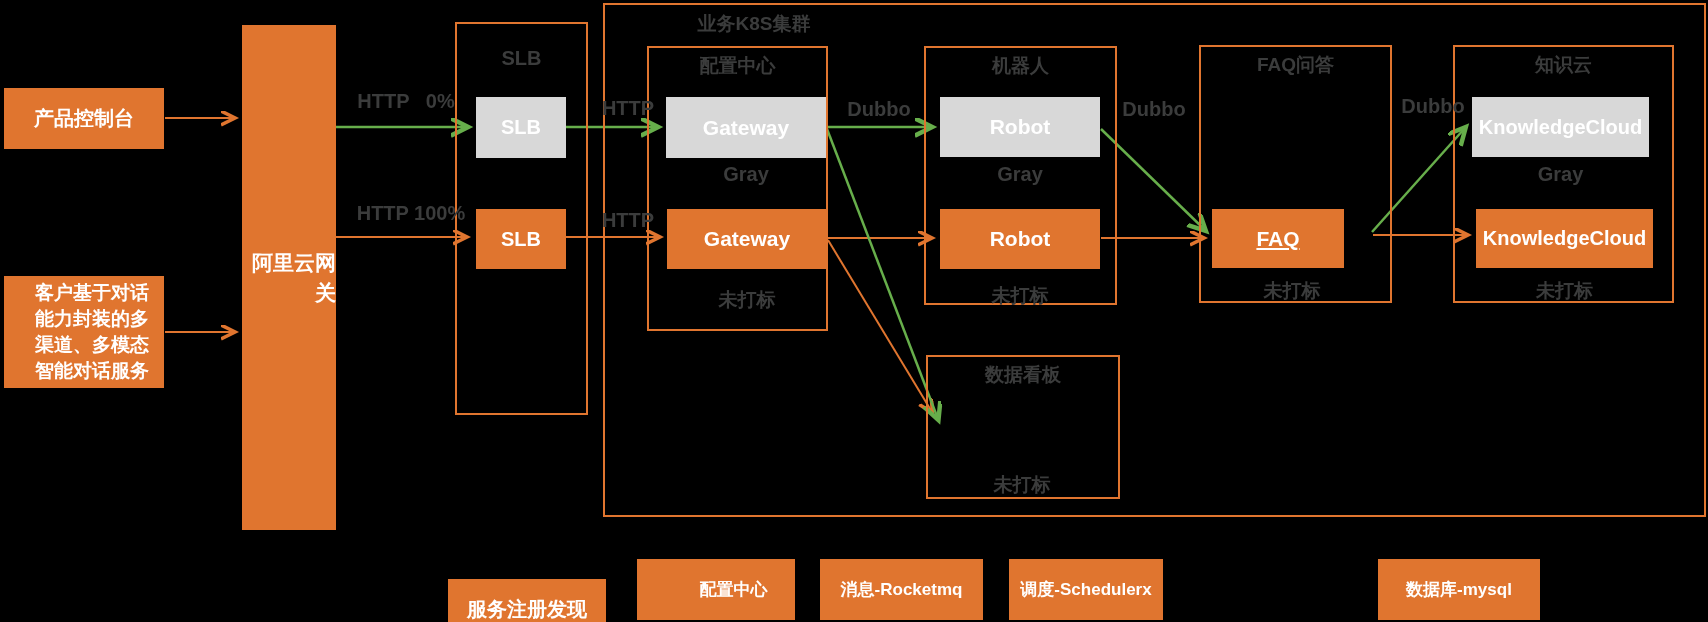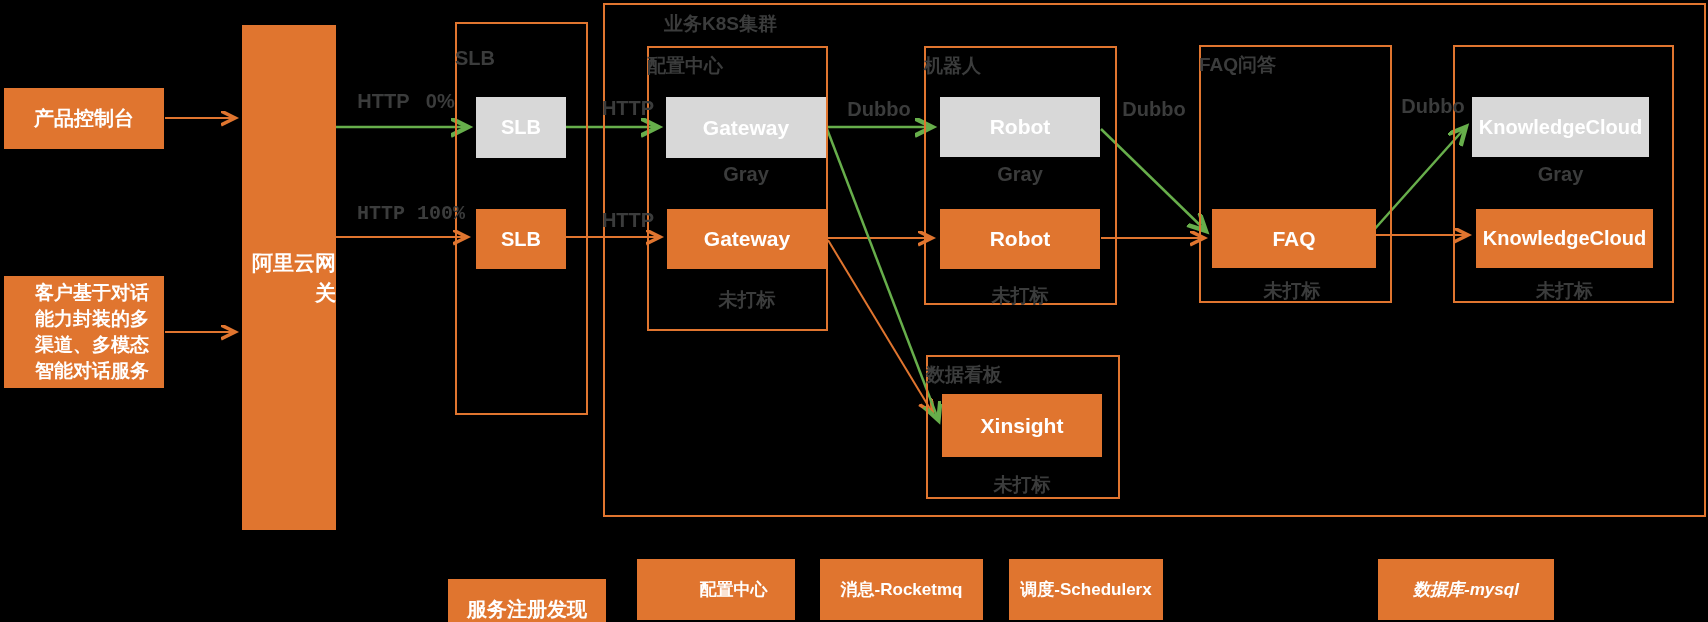--- a/index.html
+++ b/index.html
@@ -18,21 +18,21 @@
     font-weight:700;box-sizing:border-box;
   }
   .outline{
     position:absolute;border:2px solid #E0752F;background:transparent;box-sizing:border-box;
   }
   .glabel{
     position:absolute;color:#3B3C3C;text-align:center;white-space:pre;
     font-weight:600;
   }
   .gtitle{
-    position:absolute;color:#3B3C3C;text-align:left;white-space:pre;font-weight:600;
+    position:absolute;color:#3B3C3C;text-align:center;white-space:pre;font-weight:600;
   }
   .cn{font-weight:600;}
   svg.edges{position:absolute;left:0;top:0;pointer-events:none;}
   .pre{white-space:pre-line;}
 </style>
 </head>
 <body>
 
 <div id="canvas">
 
@@ -85,41 +85,41 @@
 
   <div class="outline" style="left:924px;top:46px;width:193px;height:259px;"></div>
   <div class="gtitle" style="left:924px;top:53px;width:193px;font-size:19px;">机器人</div>
   <div class="gbox" style="left:940px;top:97px;width:160px;height:60px;font-size:21px;">Robot</div>
   <div class="glabel" style="left:940px;top:163px;width:160px;font-size:20px;">Gray</div>
   <div class="obox" style="left:940px;top:209px;width:160px;height:60px;font-size:21px;font-weight:700;">Robot</div>
   <div class="glabel" style="left:940px;top:283px;width:160px;font-size:19px;">未打标</div>
 
   <div class="outline" style="left:1199px;top:45px;width:193px;height:258px;"></div>
   <div class="gtitle" style="left:1199px;top:52px;width:193px;font-size:19px;">FAQ问答</div>
-  <div class="obox" style="left:1212px;top:209px;width:164px;height:59px;font-size:21px;font-weight:700;">FAQ</div>
+  <div class="obox" style="left:1212px;top:209px;width:132px;height:59px;font-size:21px;font-weight:700;text-decoration:underline;">FAQ</div>
   <div class="glabel" style="left:1212px;top:278px;width:160px;font-size:19px;">未打标</div>
 
   <div class="outline" style="left:1453px;top:45px;width:221px;height:258px;"></div>
+  <div class="gtitle" style="left:1453px;top:52px;width:221px;font-size:19px;">知识云</div>
   <div class="gbox" style="left:1472px;top:97px;width:177px;height:60px;font-size:20px;">KnowledgeCloud</div>
   <div class="glabel" style="left:1472px;top:163px;width:177px;font-size:20px;">Gray</div>
   <div class="obox" style="left:1476px;top:209px;width:177px;height:59px;font-size:20px;font-weight:700;">KnowledgeCloud</div>
   <div class="glabel" style="left:1476px;top:278px;width:177px;font-size:19px;">未打标</div>
 
   <div class="outline" style="left:926px;top:355px;width:194px;height:144px;"></div>
   <div class="gtitle" style="left:926px;top:362px;width:194px;font-size:19px;">数据看板</div>
-  <div class="obox" style="left:942px;top:394px;width:160px;height:63px;font-size:21px;font-weight:700;">Xinsight</div>
   <div class="glabel" style="left:942px;top:472px;width:160px;font-size:19px;">未打标</div>
 
   <div class="glabel" style="left:346px;top:90px;width:120px;font-size:20px;">HTTP   0%</div>
-  <div class="glabel" style="left:346px;top:202px;width:130px;font-size:20px;font-family:Liberation Mono, monospace;">HTTP 100%</div>
+  <div class="glabel" style="left:346px;top:202px;width:130px;font-size:20px;">HTTP 100%</div>
   <div class="glabel" style="left:588px;top:97px;width:80px;font-size:20px;">HTTP</div>
   <div class="glabel" style="left:588px;top:209px;width:80px;font-size:20px;">HTTP</div>
   <div class="glabel" style="left:839px;top:98px;width:80px;font-size:20px;">Dubbo</div>
   <div class="glabel" style="left:1114px;top:98px;width:80px;font-size:20px;">Dubbo</div>
   <div class="glabel" style="left:1393px;top:95px;width:80px;font-size:20px;">Dubbo</div>
 
   <div class="obox cn pre" style="left:448px;top:559px;width:158px;height:61px;font-size:20px;margin-top:20px;">服务注册发现</div>
   <div class="obox cn pre" style="left:637px;top:559px;width:158px;height:61px;font-size:17px;padding-left:35px;">配置中心</div>
   <div class="obox cn pre" style="left:820px;top:559px;width:163px;height:61px;font-size:17px;">消息-Rocketmq</div>
   <div class="obox cn pre" style="left:1009px;top:559px;width:154px;height:61px;font-size:17px;">调度-Schedulerx</div>
-  <div class="obox cn pre" style="left:1378px;top:559px;width:176px;height:61px;font-size:17px;font-style:italic;">数据库-mysql</div>
+  <div class="obox cn pre" style="left:1378px;top:559px;width:162px;height:61px;font-size:17px;">数据库-mysql</div>
 
 </div>
 
 </body></html>

